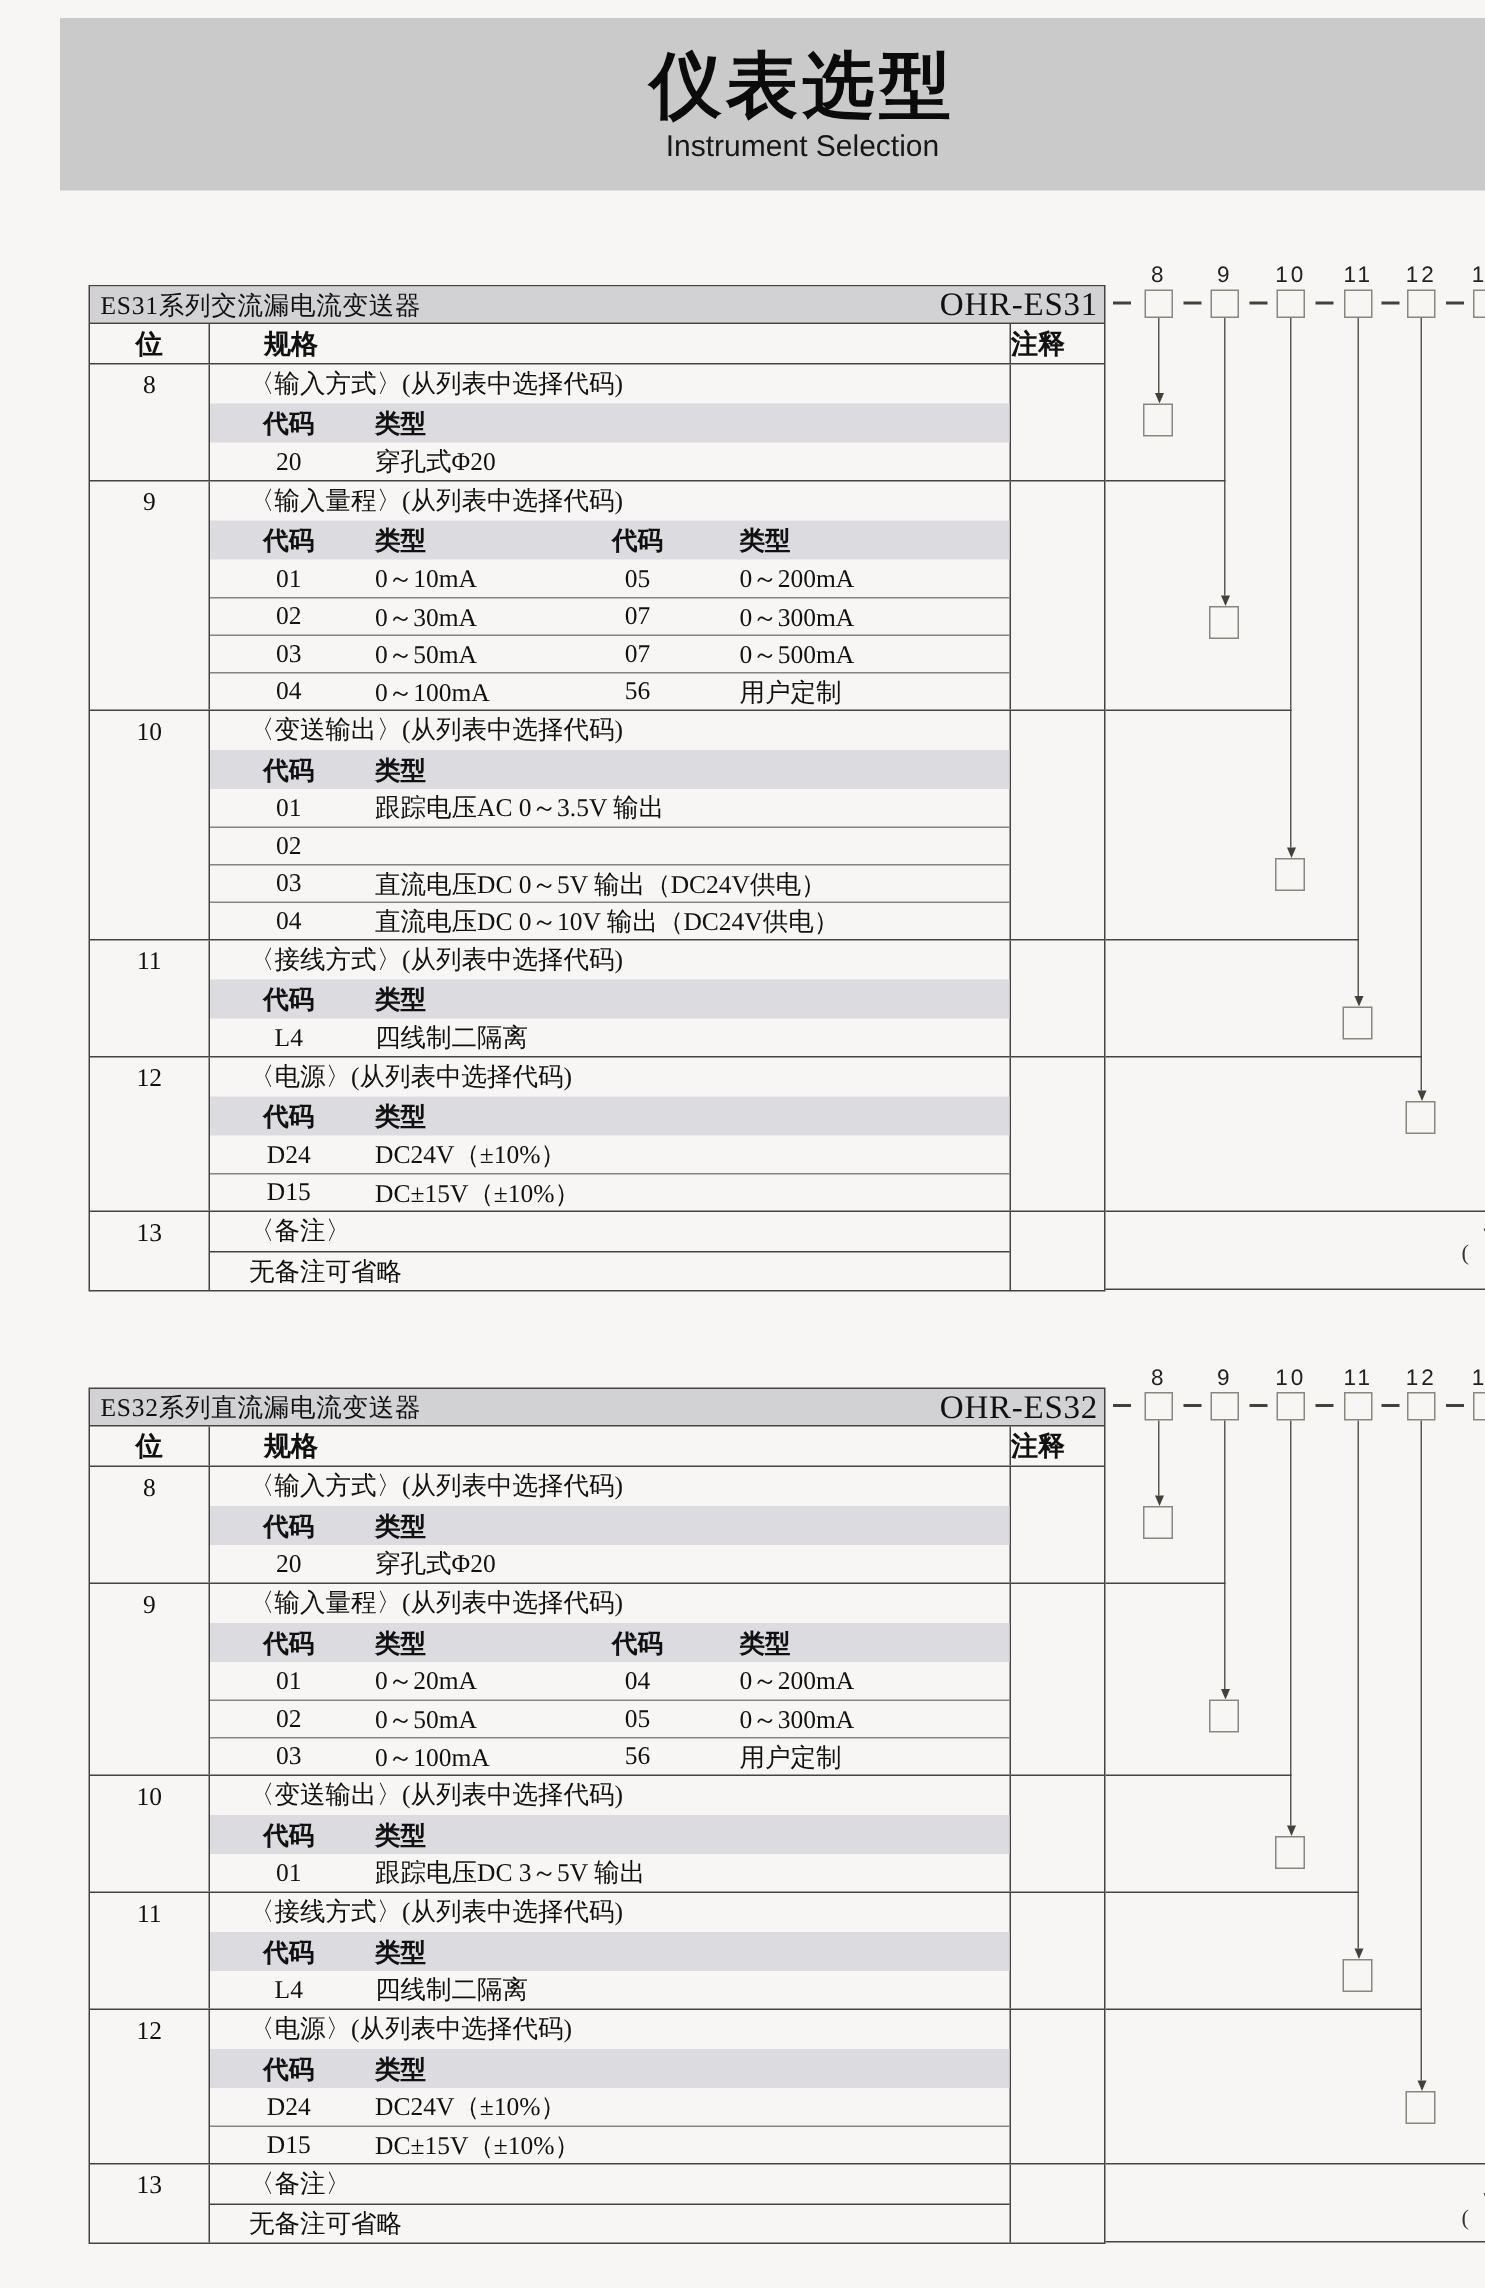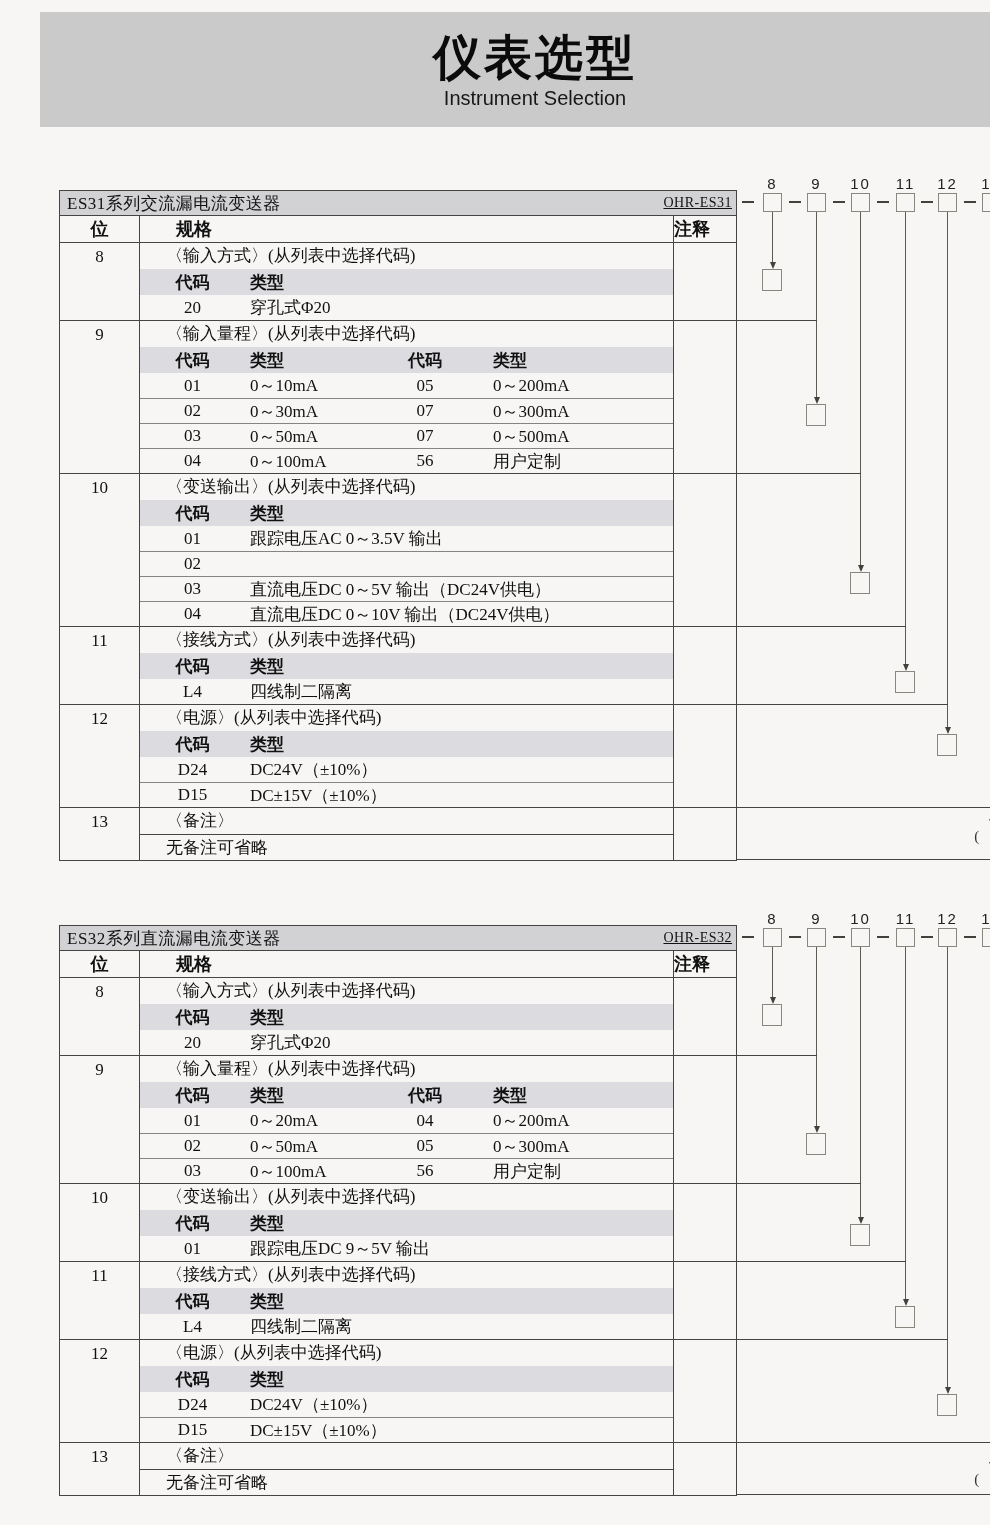--- a/index.html
+++ b/index.html
@@ -54,21 +54,21 @@
   }
   .titlebar {
     height: 24px;
     background: #d2d1d4;
     display: flex;
     justify-content: space-between;
     align-items: center;
     padding: 0 4px 0 7px;
   }
   .t-title { font-weight: normal; font-size: 17px; letter-spacing: 0.5px; }
-  .t-model { font-size: 14px; letter-spacing: 0.5px; text-decoration: underline; }
+  .t-model { font-size: 22px; letter-spacing: 0.5px; }
   .hdr {
     display: flex;
     height: 27px;
     border-top: 1px solid #454442;
     font-weight: bold;
     font-size: 18px;
   }
   .h-pos  { width: 80px; border-right: 1px solid #454442; text-align: center; line-height: 26px; }
   .h-spec { width: 534px; border-right: 1px solid #454442; padding-left: 36px; line-height: 26px; }
   .h-note { flex: 1; line-height: 26px; }
@@ -395,21 +395,21 @@
           <div class="section">
             <div class="pos-cell">10</div>
             <div class="spec-cell">
               <div class="sec-title">〈变送输出〉(从列表中选择代码)</div>
               <div class="band">
                 <div class="cc">代码</div>
                 <div class="ctf">类型</div>
               </div>
               <div class="row">
                 <div class="cc">01</div>
-                <div class="ctf">跟踪电压DC 9～5V 输出</div>
+                <div class="ctf">跟踪电压DC 3～5V 输出</div>
               </div>
             </div>
             <div class="note-cell"></div>
           </div>
           <div class="section">
             <div class="pos-cell">11</div>
             <div class="spec-cell">
               <div class="sec-title">〈接线方式〉(从列表中选择代码)</div>
               <div class="band">
                 <div class="cc">代码</div>

